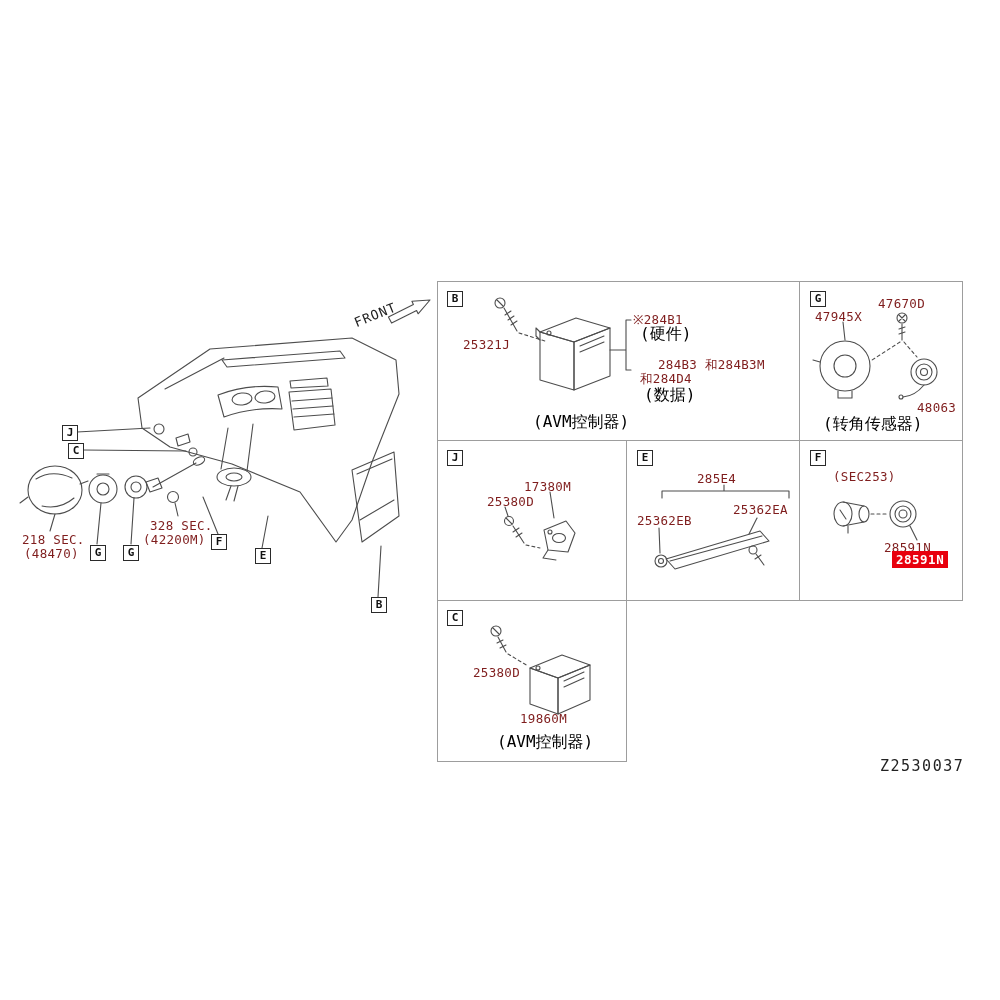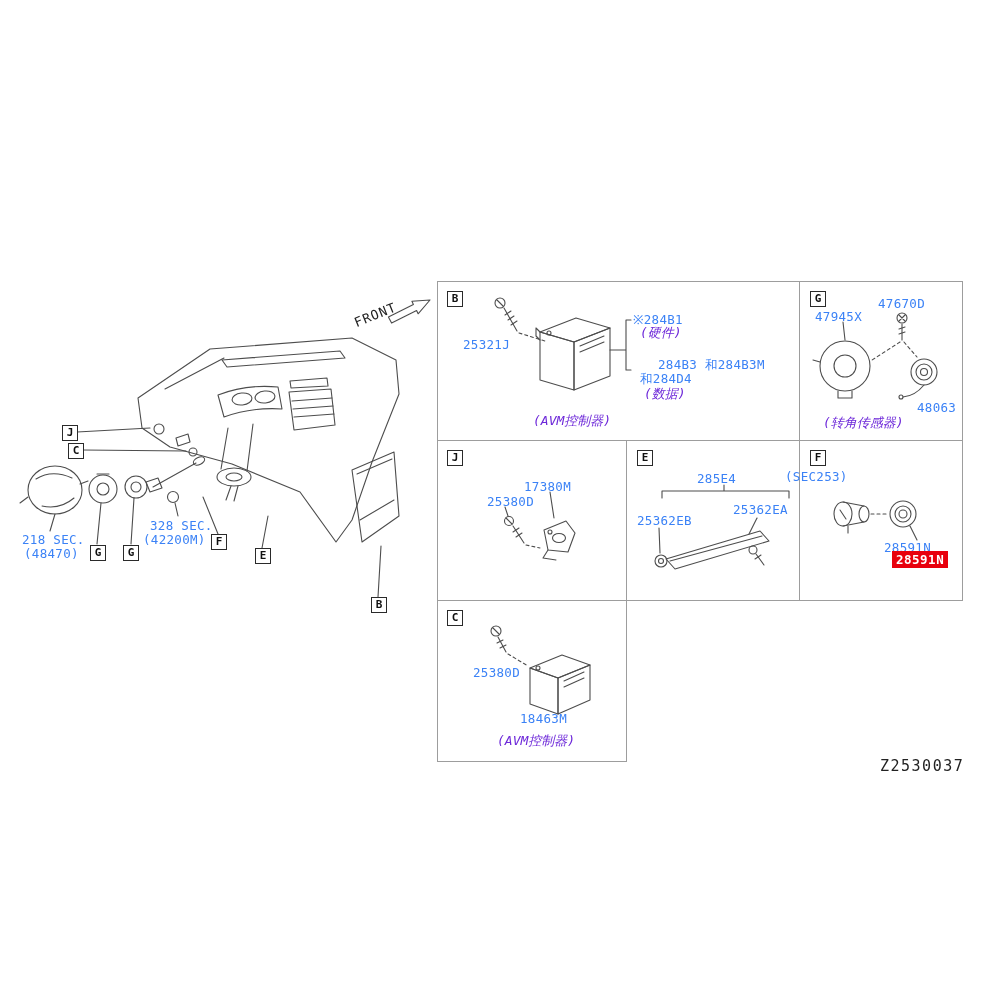--- a/index.html
+++ b/index.html
@@ -12,22 +12,22 @@
   .canvas { position:absolute; left:0; top:0; width:1000px; height:1000px; }
   svg.art { position:absolute; left:0; top:0; pointer-events:none; }
   svg.art path, svg.art line, svg.art circle, svg.art ellipse, svg.art polyline {
     fill:none; stroke:#4d4d4d; stroke-width:1.1; stroke-linecap:round; stroke-linejoin:round;
   }
   .panel { position:absolute; border:1px solid #9d9d9d; }
   .tagbox {
     position:absolute; width:16px; height:16px; border:1px solid #2a2a2a; background:#fff;
     font-size:11px; line-height:14px; text-align:center; color:#111; font-weight:bold;
   }
-  .pt  { position:absolute; font-size:12.5px; letter-spacing:0.3px; white-space:nowrap; color:#3b82f6; }
-  .cap { position:absolute; font-size:13px; white-space:nowrap; color:#6d28d9;font-style:italic; }
+  .pt  { position:absolute; font-size:12.5px; letter-spacing:0.3px; white-space:nowrap; color:#7f1d1d; }
+  .cap { position:absolute; font-size:16px; white-space:nowrap; color:#000000; }
   .badge {
     position:absolute; background:var(--highlight,#e8000d); color:#ffffff;
     font-size:12.5px; font-weight:bold; padding:1px 4px; letter-spacing:0.5px; white-space:nowrap;
   }
   .front-label {
     position:absolute; font-size:13px; letter-spacing:1px; color:#222;
     transform:rotate(-22deg); transform-origin:left top; white-space:nowrap;
   }
   .code { position:absolute; font-size:15px; letter-spacing:1.5px; color:#222; white-space:nowrap; }
 </style>
@@ -252,22 +252,22 @@
   <span class="pt" style="left:917px;top:400px">48063</span>
   <span class="cap" style="left:823px;top:414px">(转角传感器)</span>
 
   <span class="pt" style="left:524px;top:479px">17380M</span>
   <span class="pt" style="left:487px;top:494px">25380D</span>
 
   <span class="pt" style="left:697px;top:471px">285E4</span>
   <span class="pt" style="left:637px;top:513px">25362EB</span>
   <span class="pt" style="left:733px;top:502px">25362EA</span>
 
-  <span class="pt" style="left:785px;top:469px">(SEC253)</span>
+  <span class="pt" style="left:833px;top:469px">(SEC253)</span>
   <span class="pt" style="left:884px;top:540px">28591N</span>
   <span class="badge" style="left:892px;top:551px">28591N</span>
 
   <span class="pt" style="left:473px;top:665px">25380D</span>
-  <span class="pt" style="left:520px;top:711px">18463M</span>
+  <span class="pt" style="left:520px;top:711px">19860M</span>
   <span class="cap" style="left:497px;top:732px">(AVM控制器)</span>
 
   <span class="code" style="left:880px;top:757px">Z2530037</span>
 </div>
 
 </body></html>

